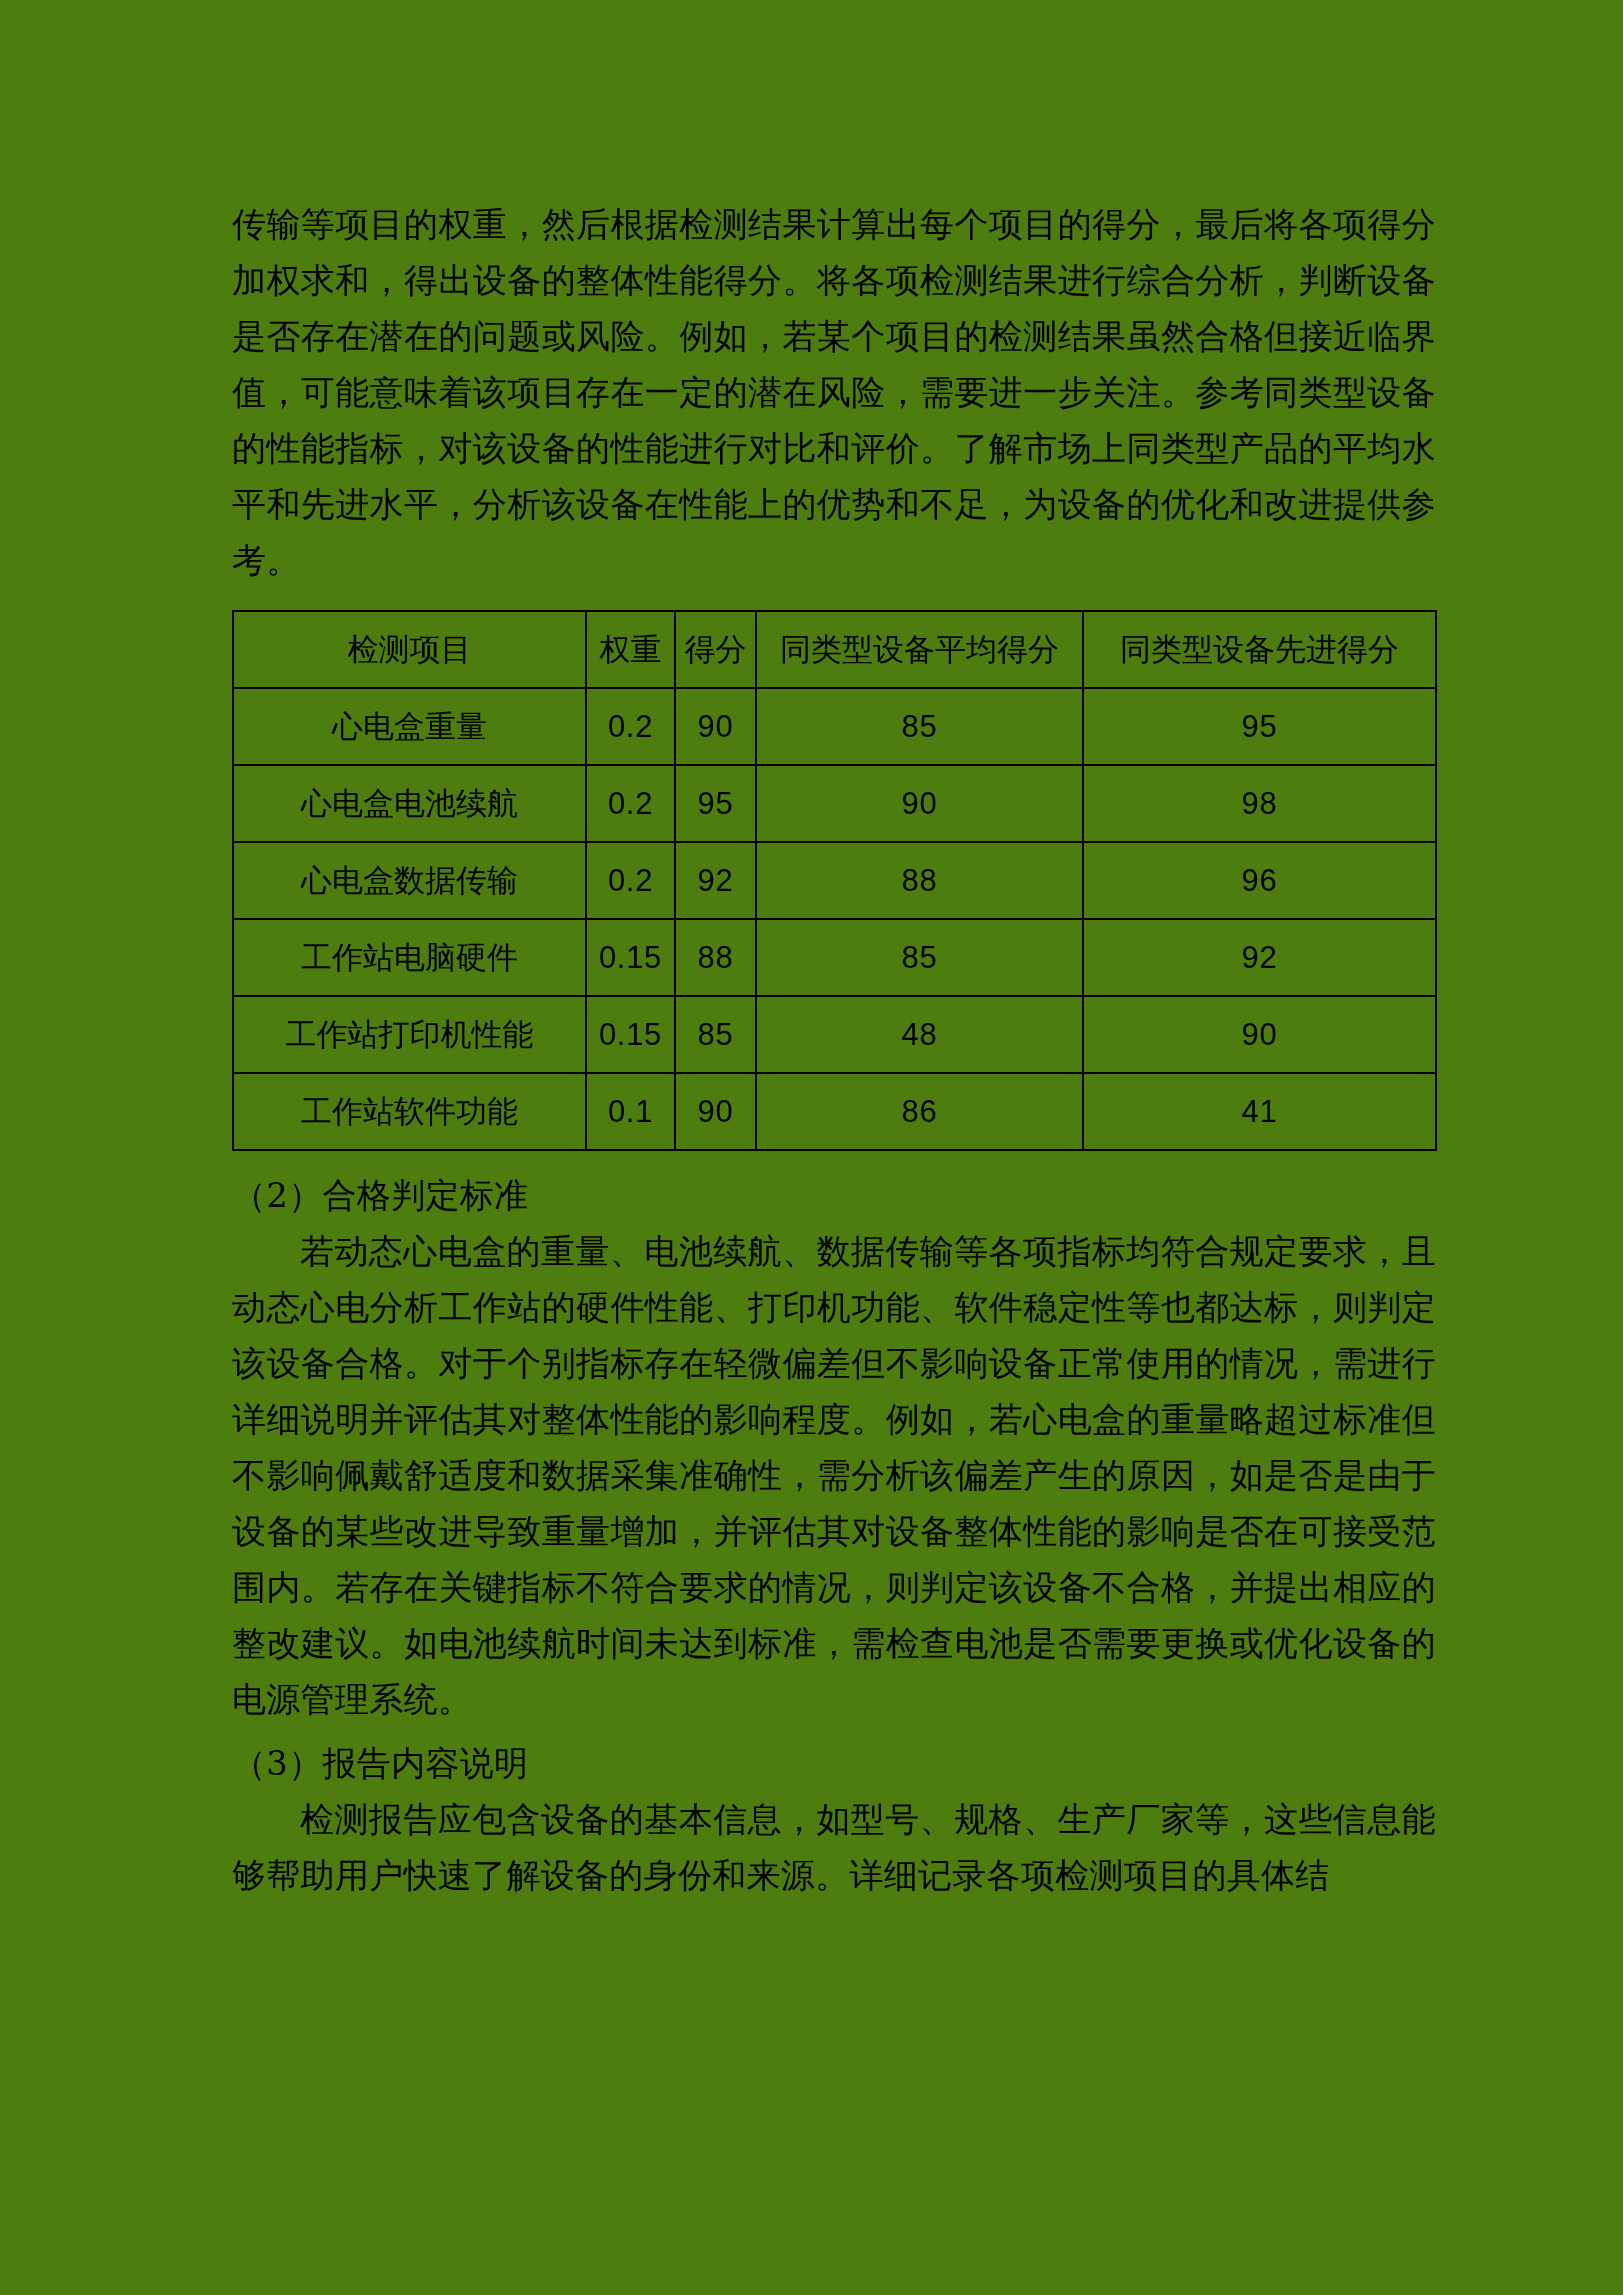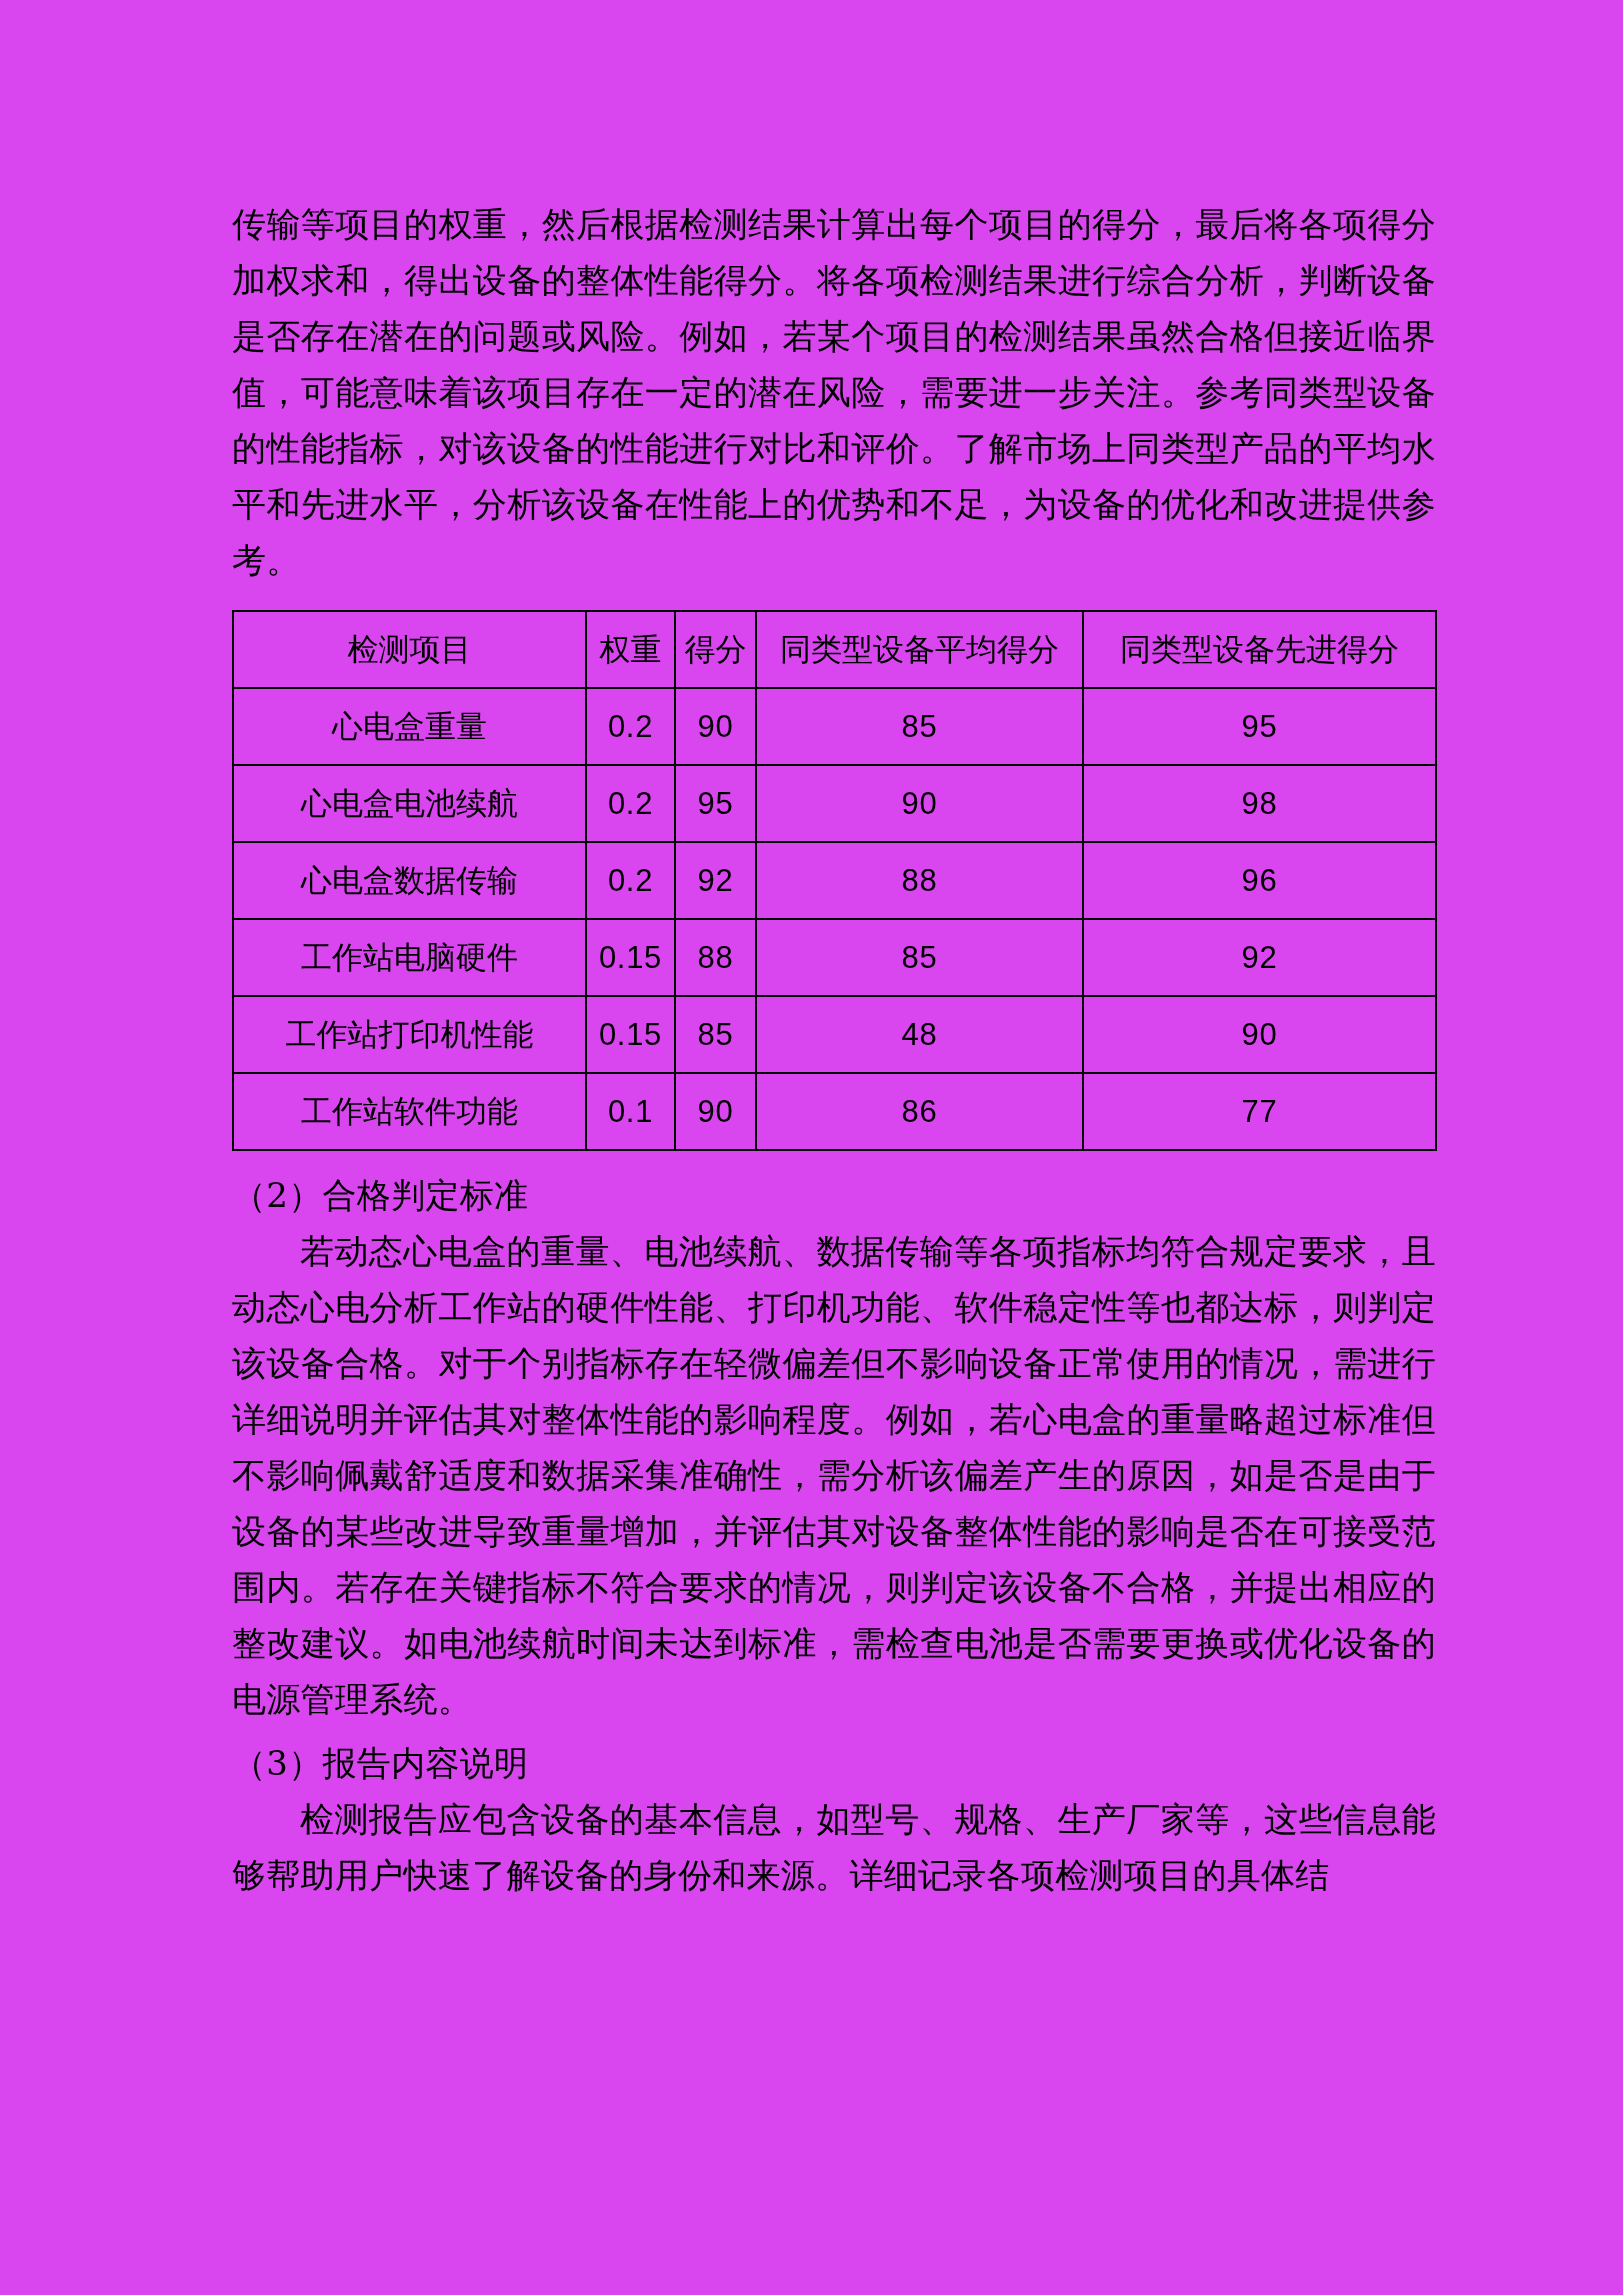--- a/index.html
+++ b/index.html
@@ -9,21 +9,21 @@
     background: #ffffff;
   }
   body {
     font-family: "DejaVu Serif", "Liberation Serif", serif;
     color: #000000;
   }
   .page {
     position: relative;
     width: 1623px;
     height: 2295px;
-    background: #d946ef;
+    background: #4d7c0f;
     box-sizing: border-box;
     padding: 196px 190px 196px 232px;
     overflow: hidden;
   }
   .content {
     width: 1204px;
   }
   p.body-text {
     margin: 0;
     font-size: 34px;
@@ -131,21 +131,21 @@
           <td class="num-cell">0.15</td>
           <td class="num-cell">85</td>
           <td class="num-cell">48</td>
           <td class="num-cell">90</td>
         </tr>
         <tr>
           <td>工作站软件功能</td>
           <td class="num-cell">0.1</td>
           <td class="num-cell">90</td>
           <td class="num-cell">86</td>
-          <td class="num-cell">77</td>
+          <td class="num-cell">41</td>
         </tr>
       </tbody>
     </table>
 
     <p class="body-text no-indent">（2）合格判定标准</p>
 
     <p class="body-text indent-2">若动态心电盒的重量、电池续航、数据传输等各项指标均符合规定要求，且动态心电分析工作站的硬件性能、打印机功能、软件稳定性等也都达标，则判定该设备合格。对于个别指标存在轻微偏差但不影响设备正常使用的情况，需进行详细说明并评估其对整体性能的影响程度。例如，若心电盒的重量略超过标准但不影响佩戴舒适度和数据采集准确性，需分析该偏差产生的原因，如是否是由于设备的某些改进导致重量增加，并评估其对设备整体性能的影响是否在可接受范围内。若存在关键指标不符合要求的情况，则判定该设备不合格，并提出相应的整改建议。如电池续航时间未达到标准，需检查电池是否需要更换或优化设备的电源管理系统。</p>
 
     <div class="spacer-sm"></div>
 

